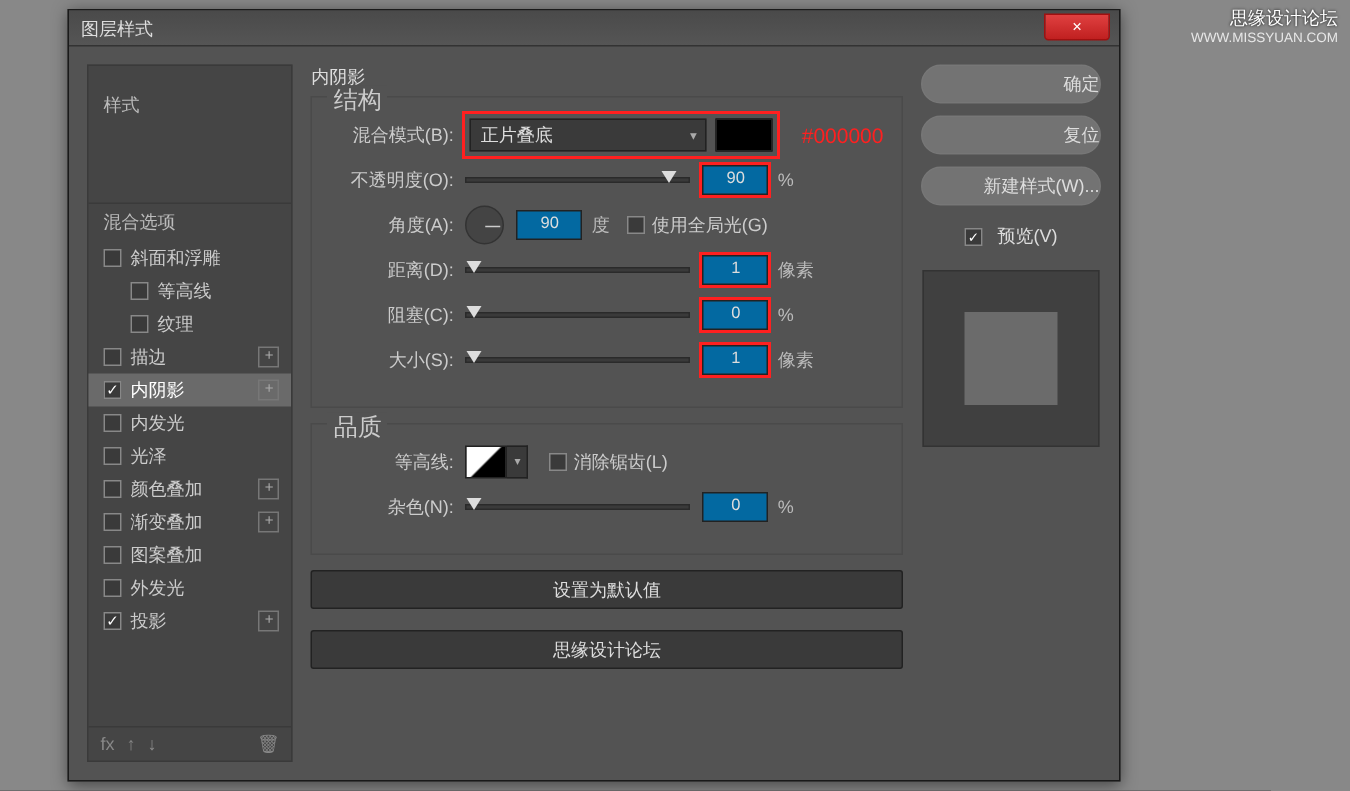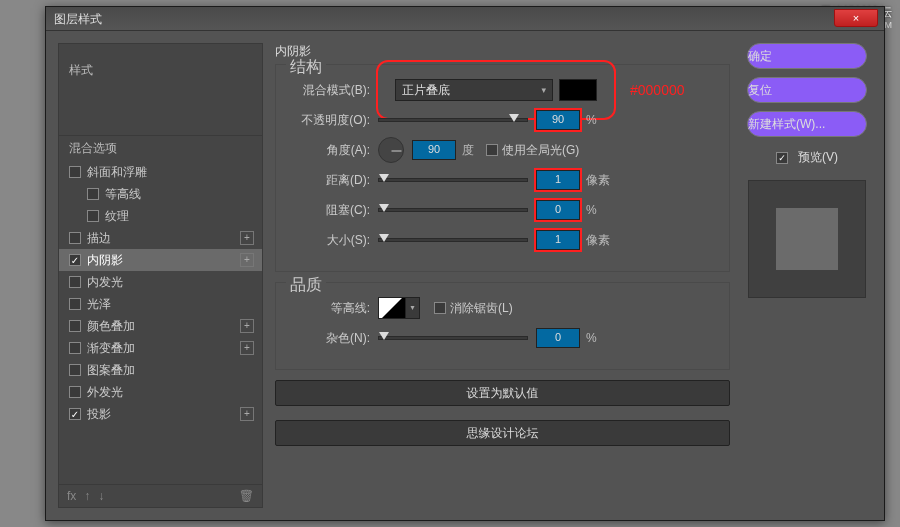--- a/index.html
+++ b/index.html
@@ -1,18 +1,18 @@
 <!DOCTYPE html>
 <html><head>
 <meta charset="utf-8">
 <style>
 * { box-sizing: border-box; margin: 0; padding: 0; font-family: "Microsoft YaHei", sans-serif; }
 body { background: #888; width: 900px; height: 527px; position: relative; overflow: hidden; }
 
-.window { position: absolute; left: 45px; top: 6px; width: 840px; height: 515px; background: #535353; border: 1px solid #1a1a1a; box-shadow: 0 2px 10px rgba(0,0,0,0.5); }
+.window { position: absolute; left: 45px; top: 6px; width: 702px; height: 515px; background: #535353; border: 1px solid #1a1a1a; box-shadow: 0 2px 10px rgba(0,0,0,0.5); }
 .titlebar { height: 24px; background: linear-gradient(#4a4a4a,#555); color: #ddd; font-size: 12px; padding: 4px 8px; position: relative; border-bottom: 1px solid #333; }
 .closebtn { position: absolute; right: 6px; top: 2px; width: 44px; height: 18px; background: linear-gradient(#e04040,#c02020); color: #fff; font-size: 11px; text-align: center; line-height: 16px; border-radius: 0 0 3px 3px; border: 1px solid #a01010; }
 
 .body { display: flex; padding: 12px; gap: 12px; height: calc(100% - 24px); }
 
 .sidebar { width: 205px; background: #454545; border: 1px solid #3a3a3a; display: flex; flex-direction: column; }
 .sb-head { color: #bbb; font-size: 12px; padding: 18px 10px; }
 .sb-sub { color: #bbb; font-size: 12px; padding: 4px 10px; border-top: 1px solid #3a3a3a; margin-top: 38px; }
 .sb-item { display: flex; align-items: center; font-size: 12px; color: #ccc; padding: 3px 10px; height: 22px; position: relative; }
 .sb-item.sel { background: #6a6a6a; color: #fff; }
@@ -45,28 +45,28 @@
 
 .chk2 { width: 12px; height: 12px; border: 1px solid #888; background: #3a3a3a; margin-right: 4px; display: inline-flex; align-items: center; justify-content: center; font-size: 9px; color: #fff; }
 .contour { width: 28px; height: 22px; background: linear-gradient(135deg,#fff 48%,#000 52%); border: 1px solid #222; }
 .contour-wrap { display: flex; }
 .contour-btn { width: 14px; height: 22px; background: #3a3a3a; border: 1px solid #222; border-left: none; color: #aaa; font-size: 8px; text-align: center; line-height: 20px; }
 
 .btn { height: 26px; background: #3a3a3a; border: 1px solid #222; color: #ddd; padding: 0 14px; font-size: 12px; border-radius: 2px; }
 .btnrow { display: flex; gap: 14px; justify-content: center; margin-top: 8px; flex-direction: column; }
 
 .rightcol { width: 130px; display: flex; flex-direction: column; gap: 8px; align-items: center; }
-.pill { width: 120px; height: 26px; border: 1px solid #777; border-radius: 14px; color: #ddd; font-size: 12px; text-align: left; line-height: 24px; background: #8b5cf6; }
+.pill { width: 120px; height: 26px; border: 1px solid #777; border-radius: 14px; color: #ddd; font-size: 12px; text-align: right; line-height: 24px; background: #737373; }
 .preview-chk { display: flex; align-items: center; gap: 6px; color: #ddd; font-size: 12px; margin-top: 4px; }
 .preview-box { width: 118px; height: 118px; background: #404040; border: 1px solid #333; display: flex; align-items: center; justify-content: center; margin-top: 6px; }
 .preview-inner { width: 62px; height: 62px; background: #6b6b6b; }
 
 .watermark { position: absolute; right: 8px; top: 4px; color: #fff; font-size: 12px; text-shadow: 0 0 2px #000; }
 .watermark2 { position: absolute; right: 8px; top: 20px; color: #fff; font-size: 9px; opacity: 0.8; }
-.red-group { outline: 2px solid #ff2020; padding: 17px; display: flex; border-radius: 10px; }
+.red-group { outline: 2px solid #ff2020; padding: 3px; display: flex; }
 </style>
 </head>
 <body>
 
 <div class="watermark">思缘设计论坛</div>
 <div class="watermark2">WWW.MISSYUAN.COM</div>
 
 <div class="window">
   <div class="titlebar">
     <span>图层样式</span>

